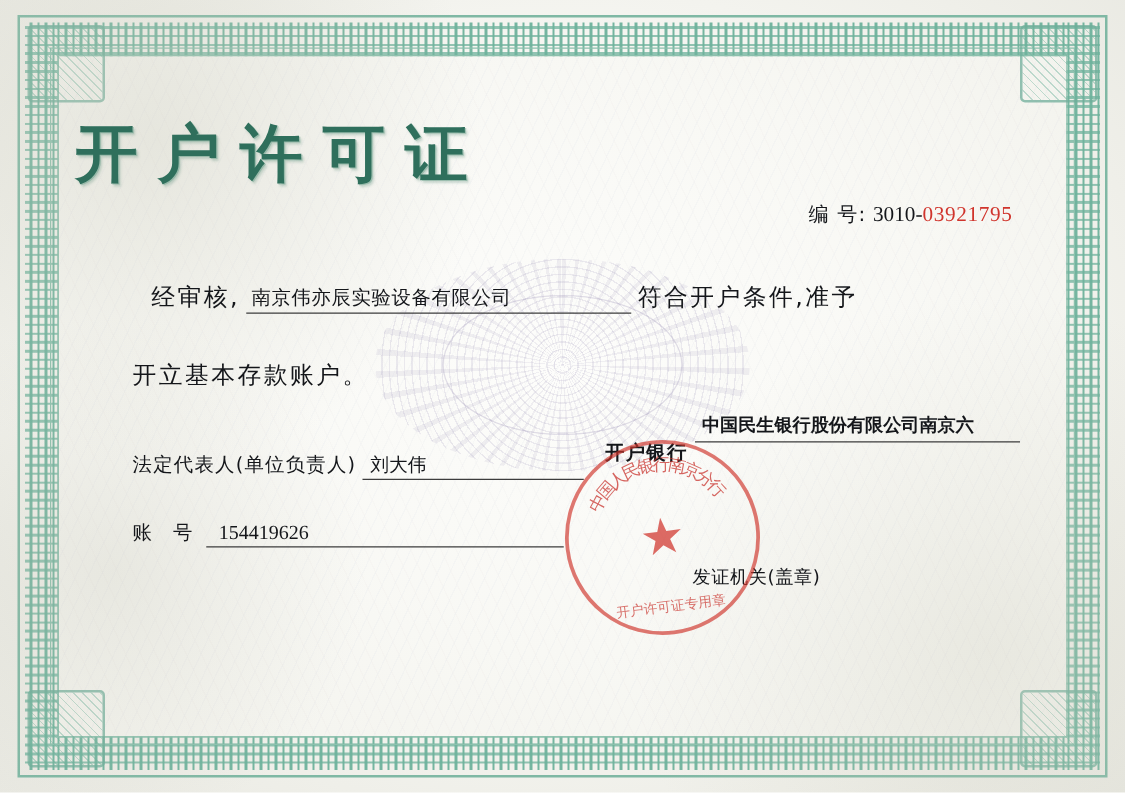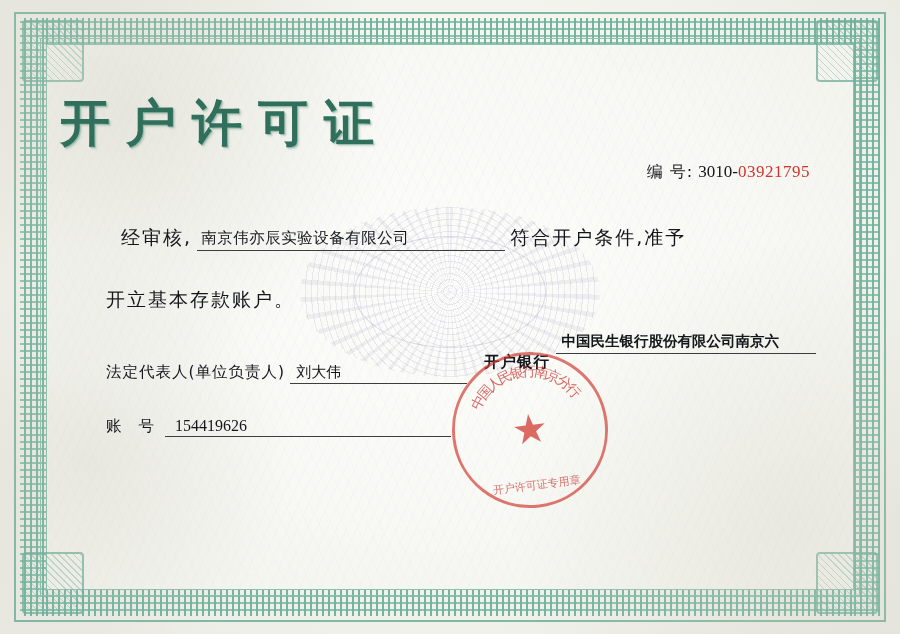--- a/index.html
+++ b/index.html
@@ -344,20 +344,21 @@
         <span class="l1">中国民生银行股份有限公司南京六</span>
       </span>
     </div>
 
     <div class="row acct-row">
       <span class="label">账 号</span>
       <span class="acct-value">154419626</span>
     </div>
 
     <div class="row issuer-block">
+      <div class="issuer-label">发证机关(盖章)</div>
     </div>
 
   </div>
 
   <div class="seal">
     <div class="seal-text">
 
     <span style="transform: translate(-47.5108px, -33.2674px) rotate(-55deg) translate(-50%, -50%);">中</span>
         <span style="transform: translate(-39.3911px, -42.5716px) rotate(-42.7778deg) translate(-50%, -50%);">国</span>
         <span style="transform: translate(-29.4857px, -49.9459px) rotate(-30.5556deg) translate(-50%, -50%);">人</span>

